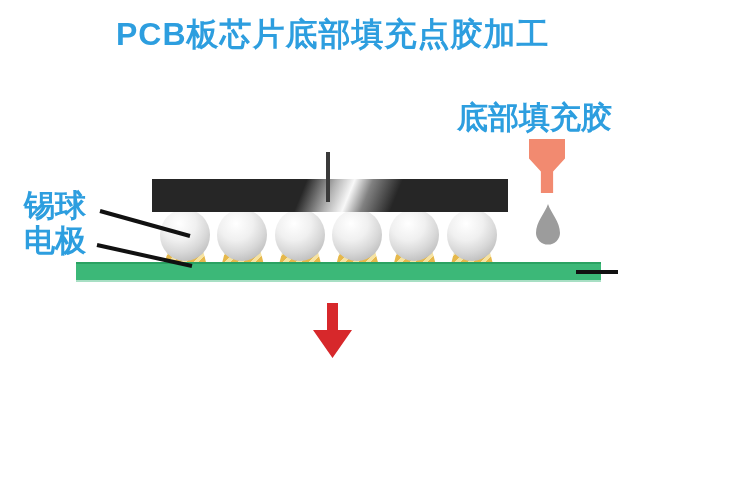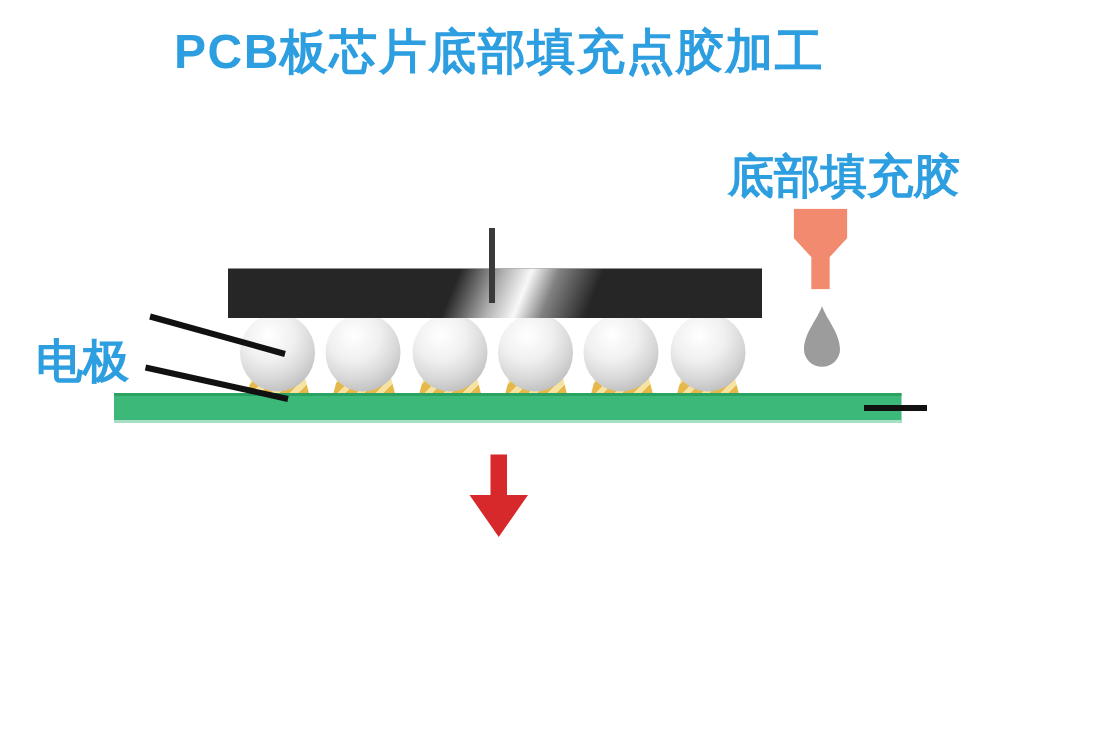--- a/index.html
+++ b/index.html
@@ -4,21 +4,21 @@
 <style>
   html,body{margin:0;padding:0;background:#fff;}
   .stage{
     position:relative;width:731px;height:358px;background:#ffffff;overflow:hidden;
     font-family:"Liberation Sans",sans-serif;
   }
   
   .lbl{position:absolute;color:#2D9EDF;font-weight:bold;white-space:nowrap;line-height:1;}
   #title     {left:116px;top:18px;font-size:32px;letter-spacing:1px;}
   #lbl-bga   {left:252px;top:112px;font-size:35px;}
-  #lbl-glue  {left:457px;top:102px;font-size:31px;margin-left:28px;}
+  #lbl-glue  {left:457px;top:102px;font-size:31px;}
   #lbl-xiqiu {left:24px; top:190px;font-size:31px;}
   #lbl-dianji{left:24px; top:225px;font-size:31px;font-family:Liberation Serif, serif;}
   #lbl-board {left:617px;top:253px;font-size:31px;}
 
   
   .chip{
     position:absolute;z-index:3;
     background:
       linear-gradient(112deg,
         rgba(255,255,255,0) 42%,
@@ -80,20 +80,21 @@
 <body>
 
 <div class="stage">
 
   <svg class="svg-layer" width="731" height="494">
     <path d="M 137,465 C 144,432 149,400 152,378 L 506,378 C 510,400 519,432 553,465 Z" fill="#B0B0B0"></path>
   </svg>
 
   <div class="lbl" id="title">PCB板芯片底部填充点胶加工</div>
   <div class="lbl" id="lbl-glue">底部填充胶</div>
+  <div class="lbl" id="lbl-xiqiu">锡球</div>
   <div class="lbl" id="lbl-dianji">电极</div>
 
   <div class="chip" id="chip-top"></div>
   <div class="ball-row" id="top-balls">
       <div class="ball" style="left: 0px;"></div>
       <div class="ball" style="left: 57.3px;"></div>
       <div class="ball" style="left: 114.6px;"></div>
       <div class="ball" style="left: 171.9px;"></div>
       <div class="ball" style="left: 229.2px;"></div>
       <div class="ball" style="left: 286.5px;"></div>

